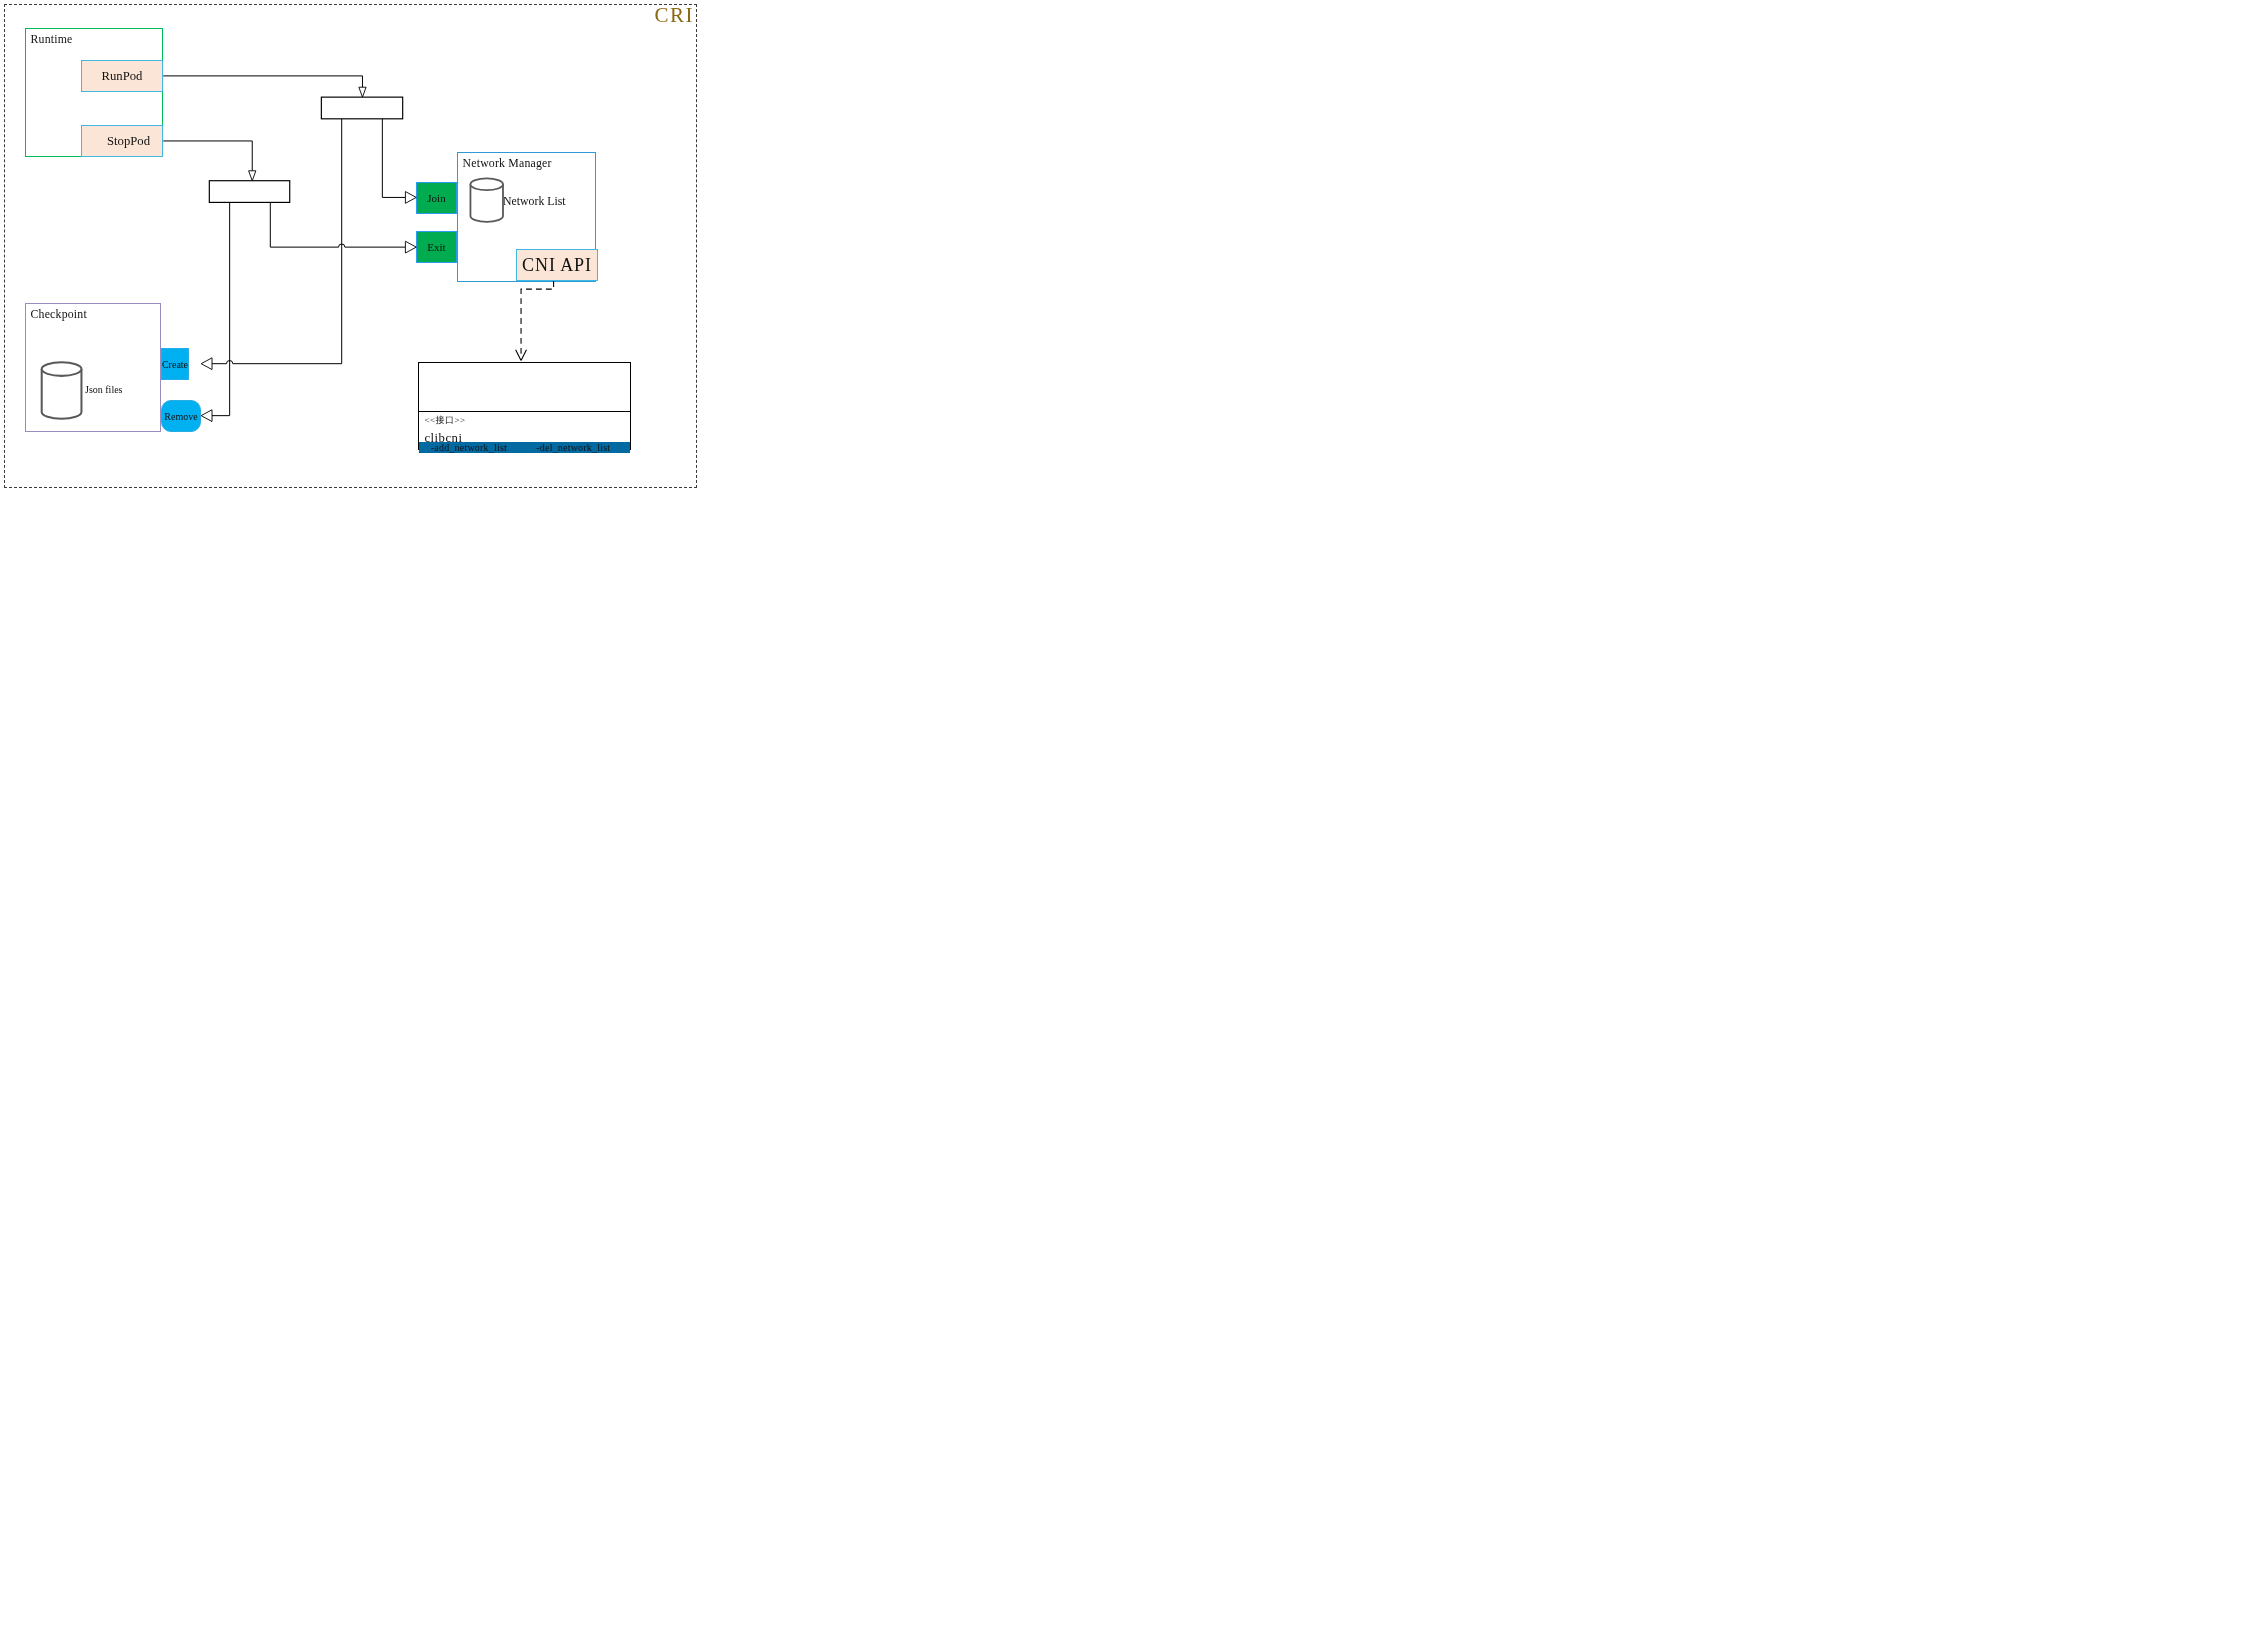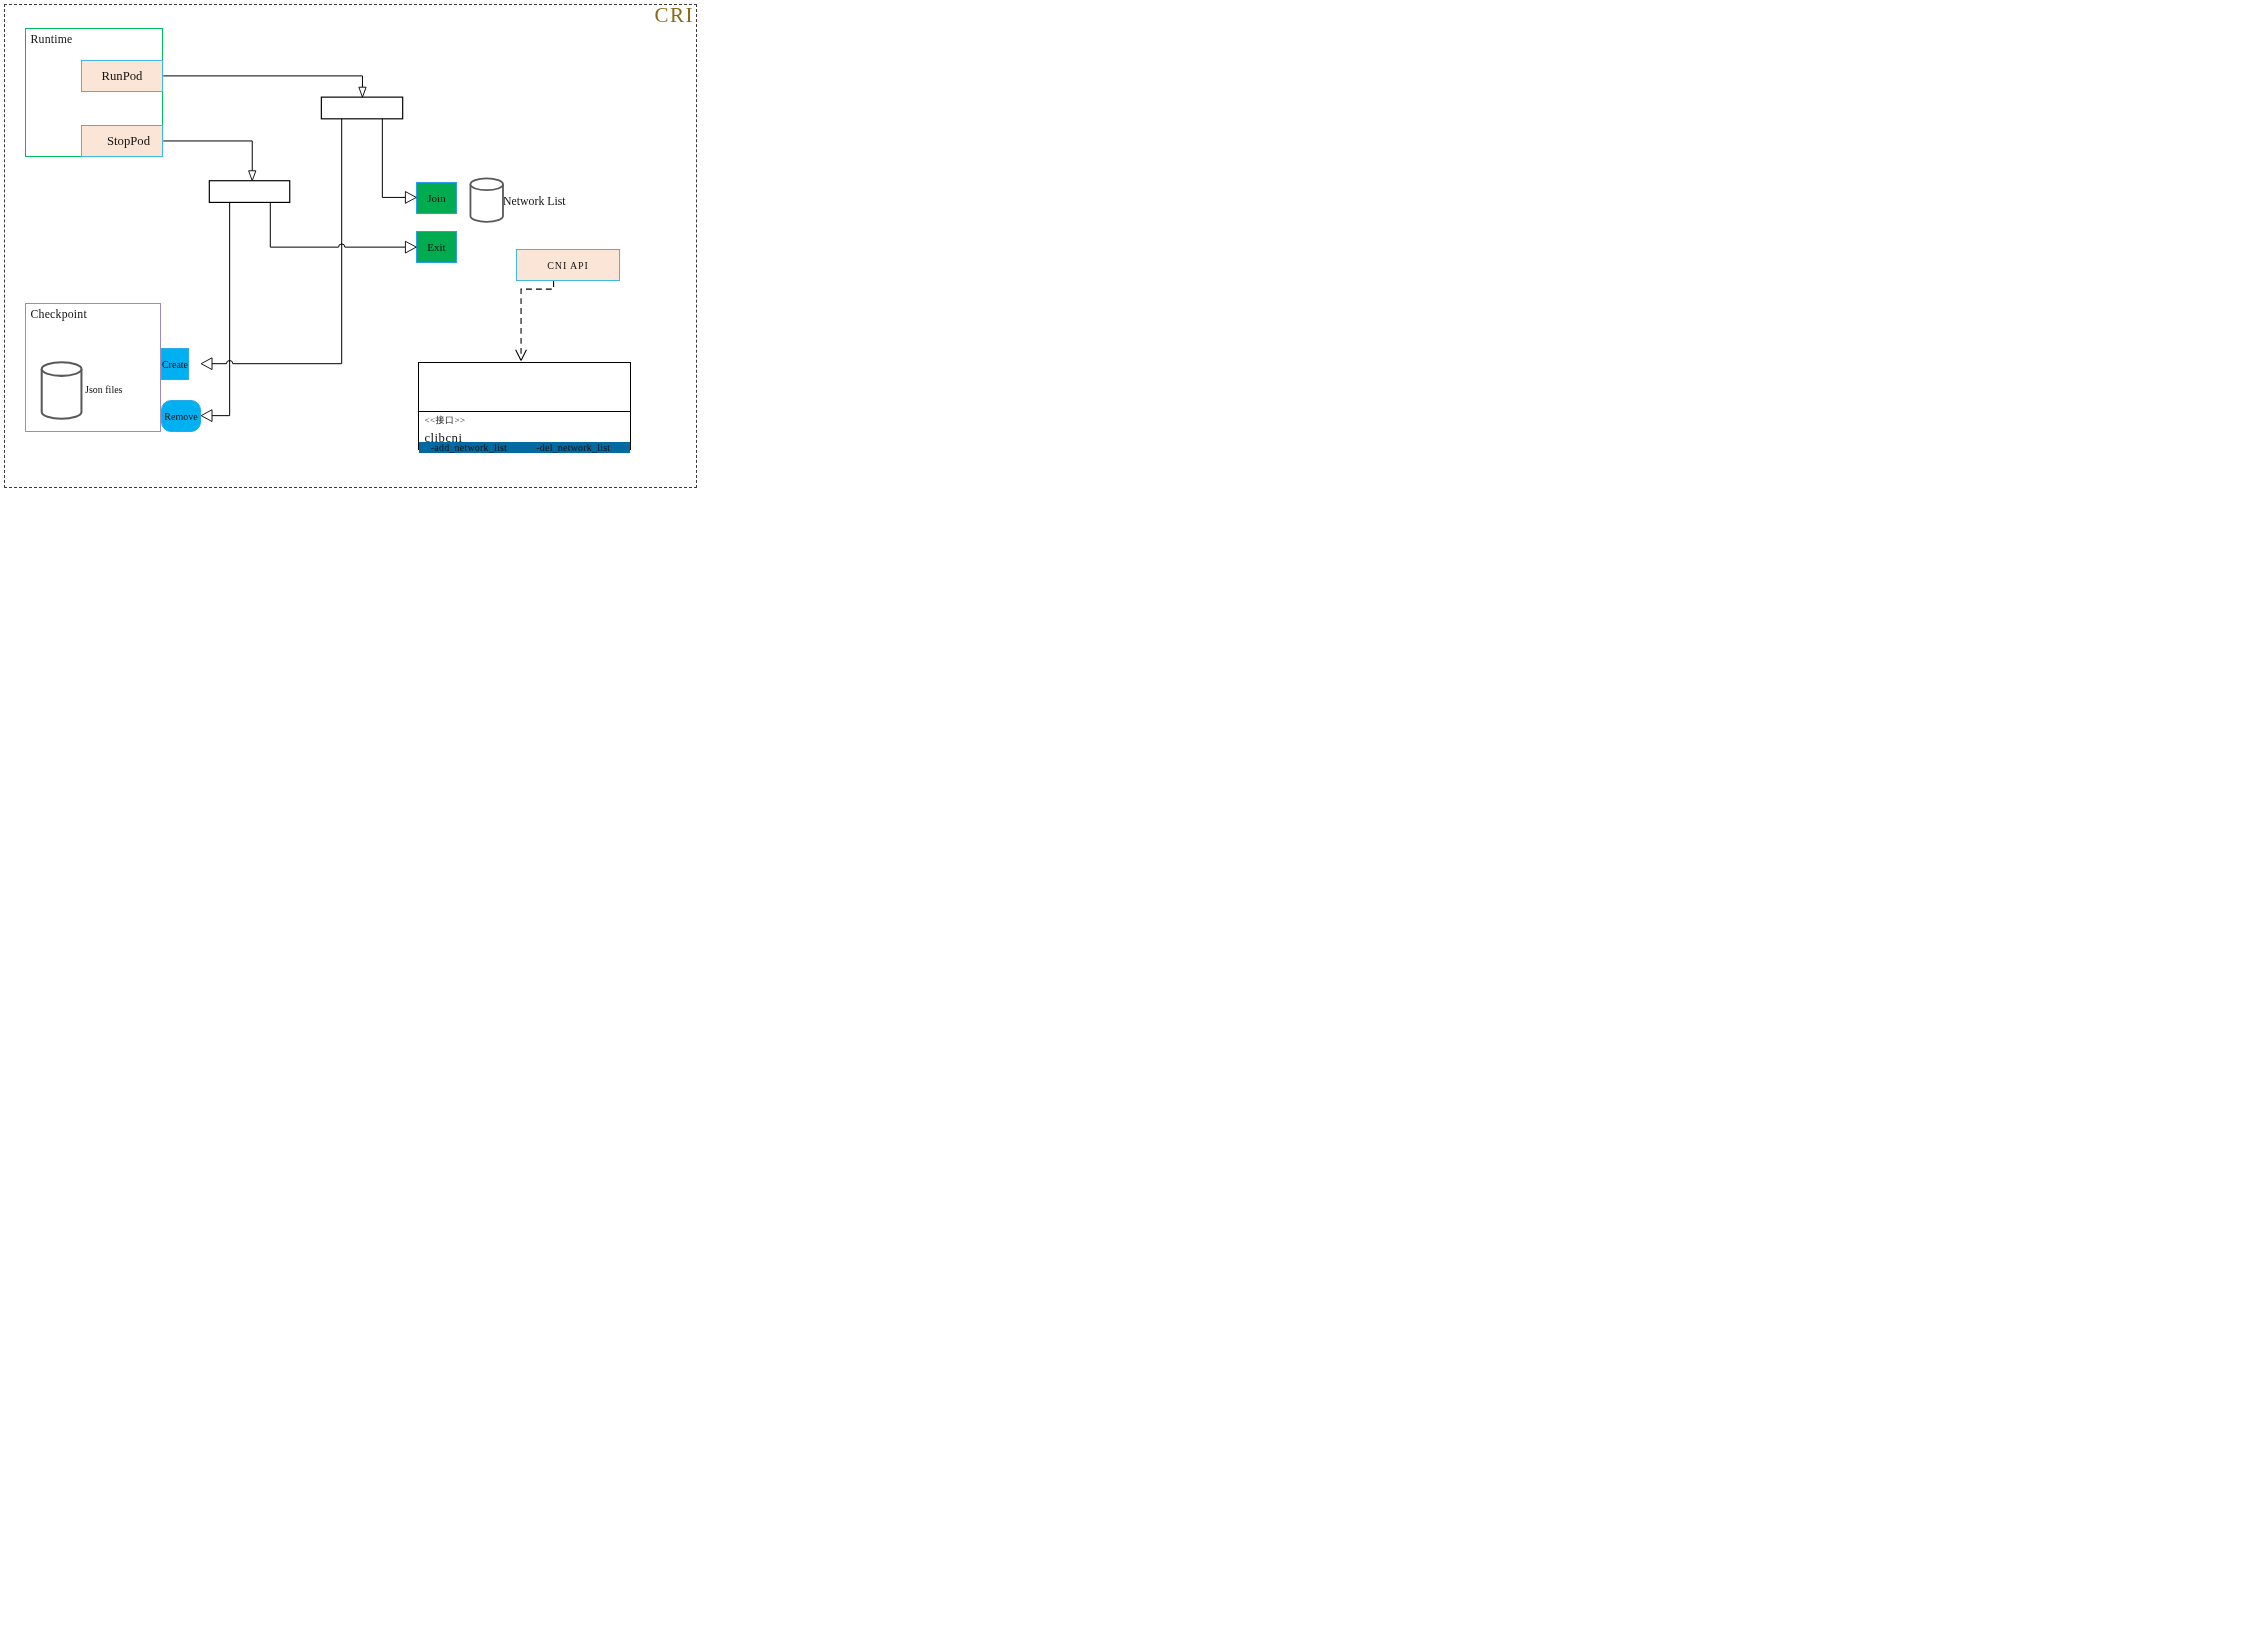--- a/index.html
+++ b/index.html
@@ -11,21 +11,21 @@
   .box-label{position:absolute;left:4.5px;top:2.7px;font-size:11.8px;color:#111;letter-spacing:0.2px;white-space:nowrap;}
   .runtime{left:25px;top:28px;width:138px;height:129px;border:0.7px solid #00BD5C;}
   .network-manager{left:457px;top:152px;width:139px;height:130px;border:0.7px solid #2E9BD6;}
   .checkpoint{left:25px;top:303px;width:136px;height:129px;border:0.7px solid #9A8BC0;}
   .port{position:absolute;box-sizing:border-box;display:flex;align-items:center;justify-content:center;color:#111;white-space:nowrap;}
   .peach{background:#FBE5D6;border:0.5px solid #41B8E4;}
   .green{background:#00AC4F;border:0.5px solid #2E9BF0;}
   .blue{background:#00B0F0;border:0.5px solid #29ACE2;}
   .runpod{left:81px;top:60px;width:82px;height:32px;font-size:12.7px;}
   .stoppod{left:81px;top:125px;width:82px;height:32px;font-size:12.7px;padding-left:13px;}
-  .cni-api{left:516px;top:249px;width:104px;height:32px;font-size:10px;letter-spacing:0.9px;}
+  .cni-api{left:516px;top:249px;width:82px;height:32px;font-size:18px;letter-spacing:0.9px;}
   .join{left:416px;top:182px;width:41px;height:32px;font-size:11px;}
   .exit{left:416px;top:231px;width:41px;height:32px;font-size:11px;}
   .create{left:161px;top:348px;width:28px;height:32px;font-size:10px;}
   .remove{left:161px;top:400px;width:40px;height:32px;font-size:10px;border-radius:10px;}
   .db-label{position:absolute;font-size:11.8px;color:#111;white-space:nowrap;}
   .nl-label{left:503px;top:194px;}
   .jf-label{left:85px;top:384px;font-size:10px;}
   .iface{position:absolute;left:418px;top:362px;width:213px;height:88px;border:1.2px solid #000;background:#fff;box-sizing:border-box;display:flex;flex-direction:column;}
   .iface-top{height:49px;border-bottom:1.4px solid #000;padding:2.7px 5.4px;box-sizing:border-box;}
   .iface-stereotype{font-size:9px;color:#111;letter-spacing:0.5px;margin-top:48px;}
@@ -42,20 +42,23 @@
 
   <div class="page-border"></div>
   <div class="cri-title">CRI</div>
 
   <div class="container-box runtime">
     <div class="box-label">Runtime</div>
   </div>
   <div class="port peach runpod">RunPod</div>
   <div class="port peach stoppod">StopPod</div>
 
+  <div class="container-box network-manager">
+    <div class="box-label">Network Manager</div>
+  </div>
   <div class="port green join">Join</div>
   <div class="port green exit">Exit</div>
   <div class="port peach cni-api">CNI API</div>
   <div class="db-label nl-label">Network List</div>
 
   <div class="container-box checkpoint">
     <div class="box-label">Checkpoint</div>
   </div>
   <div class="port blue create">Create</div>
   <div class="port blue remove">Remove</div>

